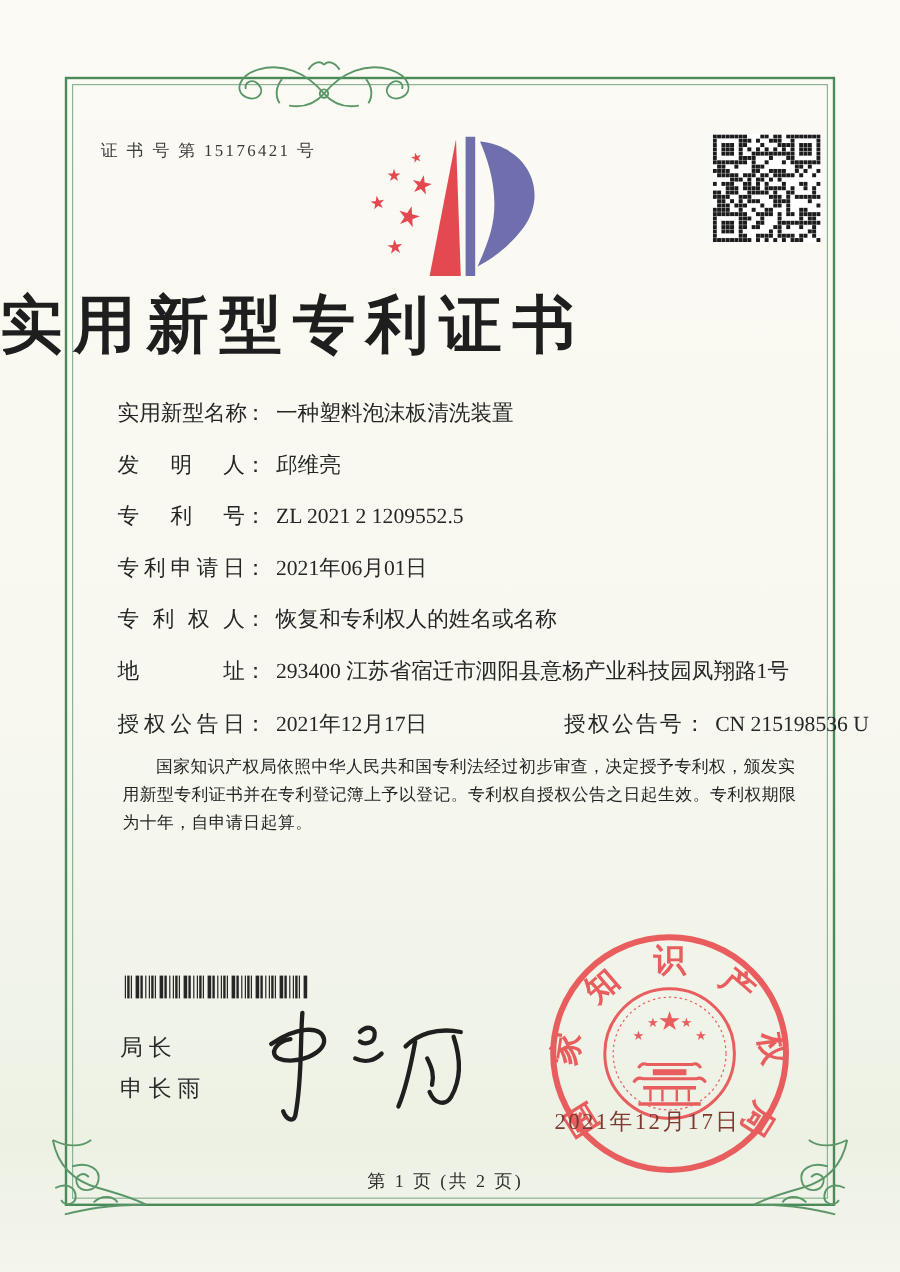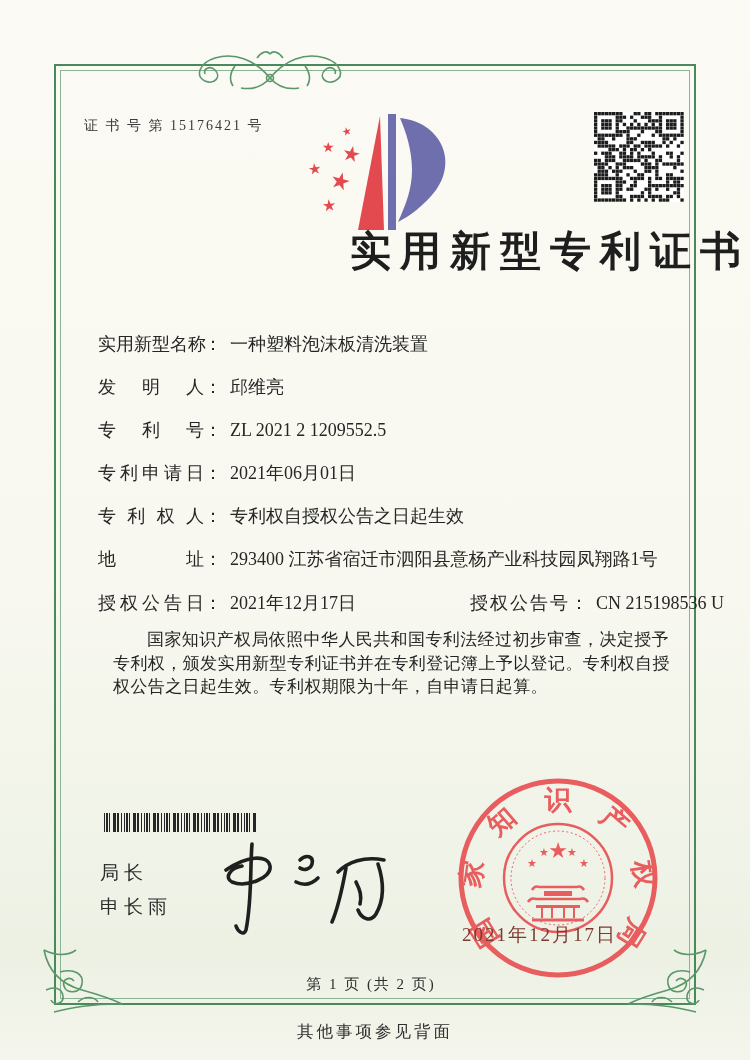--- a/index.html
+++ b/index.html
@@ -11,32 +11,32 @@
                border:2px solid #4a8a5a;box-sizing:border-box;}
   .frame-inner{position:absolute;left:60px;top:70px;width:630px;height:929px;
                border:1px solid #8ab494;box-sizing:border-box;}
   .ornament{position:absolute;z-index:3;}
   .cert-no{position:absolute;left:84px;top:117px;font-size:14px;letter-spacing:2px;color:#3a3a3a;}
   .logo{position:absolute;left:296px;top:110px;width:168px;height:124px;}
   .logo .star{position:absolute;color:#e34a50;font-family:"DejaVu Sans",sans-serif;line-height:1;}
   .qr{position:absolute;left:594px;top:112px;width:90px;height:90px;background:#fff;}
   .qr svg{display:block;}
   .qr rect{fill:#1c1c1c;}
-  .title{position:absolute;left:0;top:224px;width:750px;text-align:right;margin:0;
-         font-size:41px;font-weight:700;letter-spacing:9px;color:#1e1e1e;}
+  .title{position:absolute;left:0;top:236px;width:750px;text-align:left;margin:0;
+         font-size:52px;font-weight:700;letter-spacing:9px;color:#1e1e1e;}
   .fields{position:absolute;left:98px;top:332px;width:566px;font-size:18px;}
   .frow{position:absolute;left:0;white-space:nowrap;}
   .frow:nth-of-type(1){top:0;} .frow:nth-of-type(2){top:43px;font-family:Liberation Serif, serif;} .frow:nth-of-type(3){top:86px;}
   .frow:nth-of-type(4){top:129px;} .frow:nth-of-type(5){top:172px;} .frow:nth-of-type(6){top:215px;}
   .frow:nth-of-type(7){top:259px;}
   .flabel{display:inline-block;width:106px;text-align:justify;text-align-last:justify;vertical-align:top;}
   .fcolon{display:inline-block;margin-right:8px;}
   .grant-group{position:absolute;left:372px;top:0;white-space:nowrap;}
   .grant-group .flabel2{letter-spacing:2px;}
-  .par{position:absolute;left:113px;width:566px;margin:0;font-size:17px;line-height:23.5px;
+  .par{position:absolute;left:102px;width:566px;margin:0;font-size:14px;line-height:23.5px;
        text-indent:2em;letter-spacing:0.4px;color:#242424;}
   .par1{top:628px;} .par2{top:698px;}
   .barcode{position:absolute;left:104px;top:813px;width:200px;height:19px;font-size:0;}
   .barcode span{display:inline-block;height:100%;background:#262626;}
   .signer-title{position:absolute;left:100px;top:860px;font-size:19px;letter-spacing:5px;color:#2b2b2b;}
   .signer-name{position:absolute;left:100px;top:894px;font-size:19px;letter-spacing:5px;color:#2b2b2b;}
   .signature{position:absolute;left:196px;top:838px;z-index:2;}
   .seal{position:absolute;left:452px;top:772px;width:212px;height:212px;opacity:.88;z-index:1;}
   .seal-ch{font-size:27px;font-weight:700;fill:#e8494c;text-anchor:middle;
            font-family:"Liberation Serif",serif;}
@@ -465,21 +465,21 @@
     <div class="frow">
       <span class="flabel">发明人</span><span class="fcolon">：</span><span class="fvalue">邱维亮</span>
     </div>
     <div class="frow">
       <span class="flabel">专利号</span><span class="fcolon">：</span><span class="fvalue">ZL 2021 2 1209552.5</span>
     </div>
     <div class="frow">
       <span class="flabel">专利申请日</span><span class="fcolon">：</span><span class="fvalue">2021年06月01日</span>
     </div>
     <div class="frow">
-      <span class="flabel">专利权人</span><span class="fcolon">：</span><span class="fvalue">专利权自授权公告之日起生效</span>
+      <span class="flabel">专利权人</span><span class="fcolon">：</span><span class="fvalue">恢复和专利权人的姓名或名称</span>
     </div>
     <div class="frow">
       <span class="flabel">地址</span><span class="fcolon">：</span><span class="fvalue">293400 江苏省宿迁市泗阳县意杨产业科技园凤翔路1号</span>
     </div>
     <div class="frow">
       <span class="flabel">授权公告日</span><span class="fcolon">：</span><span class="fvalue">2021年12月17日</span>
       <span class="grant-group">
         <span class="flabel2">授权公告号</span><span class="fcolon">：</span><span class="fvalue">CN 215198536 U</span>
       </span>
     </div>
@@ -528,15 +528,14 @@
         <text x="55.17073615192649" y="55.835940498788226" transform="rotate(-40.66666666666667 55.17073615192649 55.835940498788226)" class="seal-ch">知</text>
         <text x="106" y="37" transform="rotate(0 106 37)" class="seal-ch">识</text>
         <text x="156.82926384807348" y="55.83594049878821" transform="rotate(40.66666666666666 156.82926384807348 55.83594049878821)" class="seal-ch">产</text>
         <text x="183.1093741207747" y="103.2465144445403" transform="rotate(81.33333333333331 183.1093741207747 103.2465144445403)" class="seal-ch">权</text>
         <text x="172.14775150020125" y="156.33370261018996" transform="rotate(122 172.14775150020125 156.33370261018996)" class="seal-ch">局</text>
       </svg>
   </div>
   <div class="seal-date">2021年12月17日</div>
 
   <div class="page-num">第 1 页 (共 2 页)</div>
-  <div class="back-note">其他事项参见背面</div>
 
 </div>
 
 </body></html>

